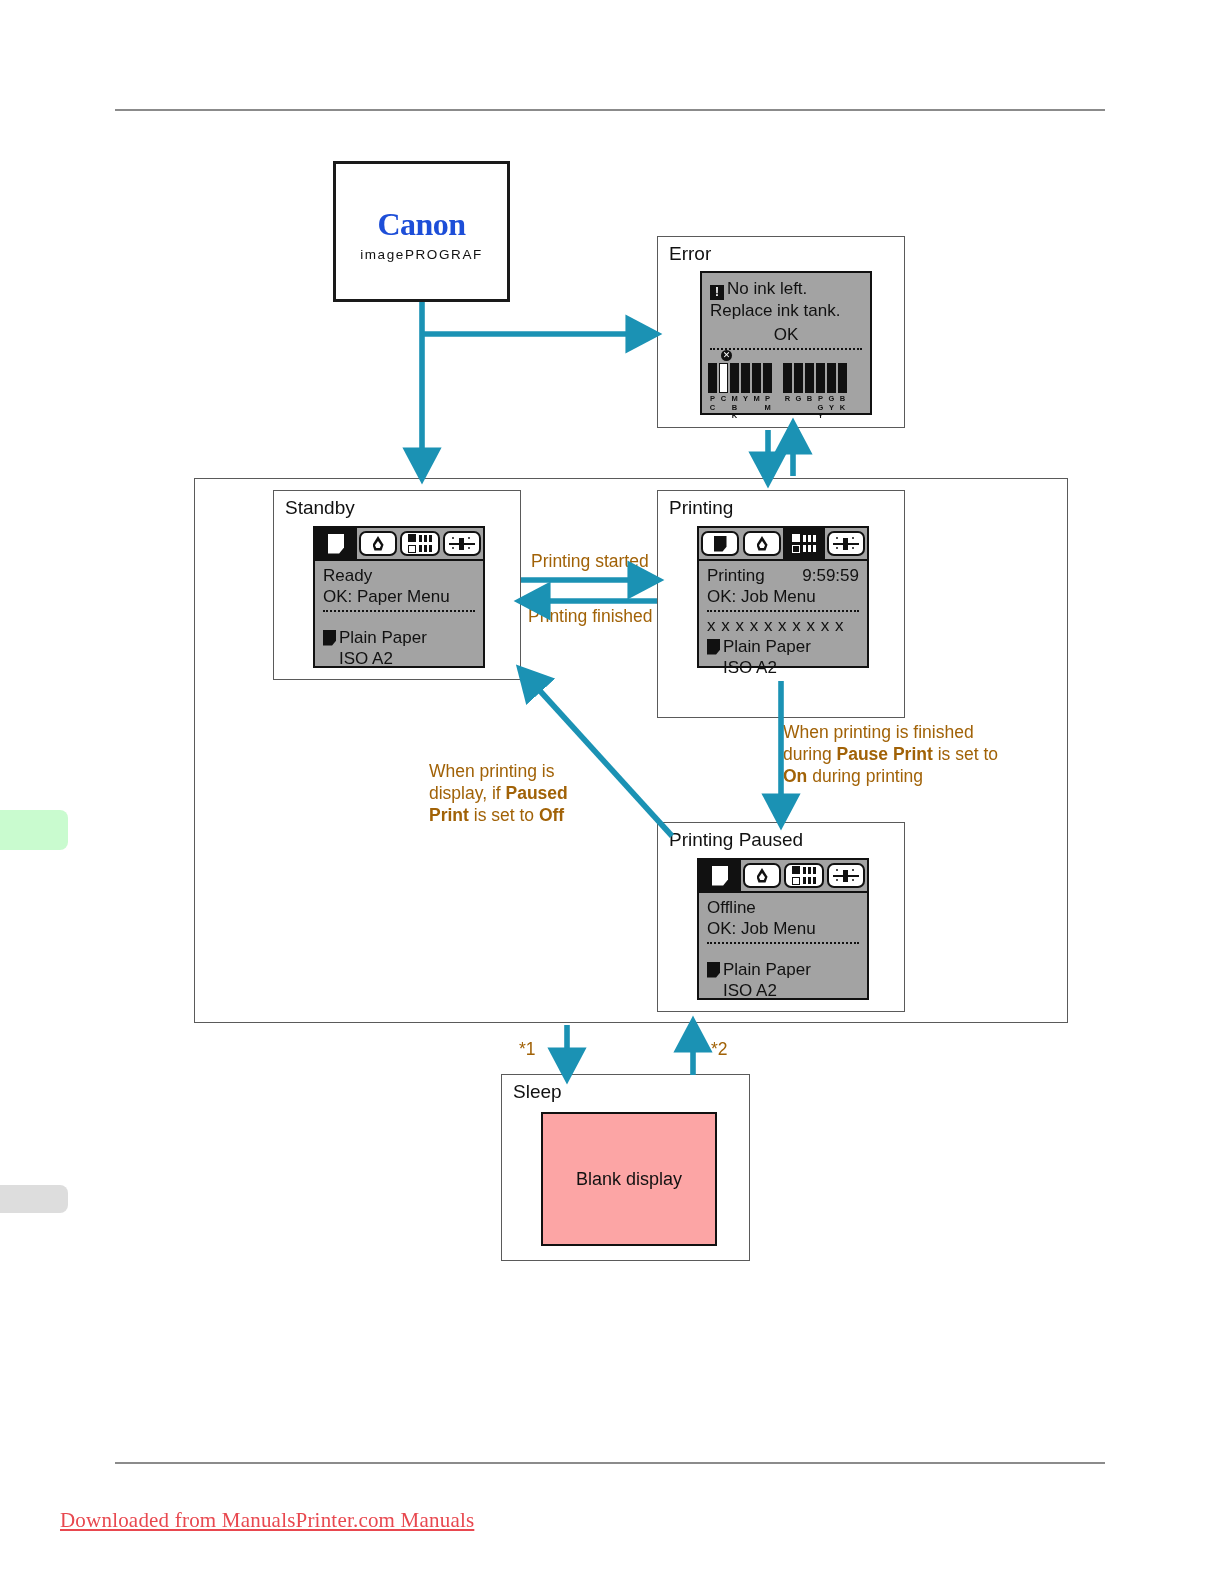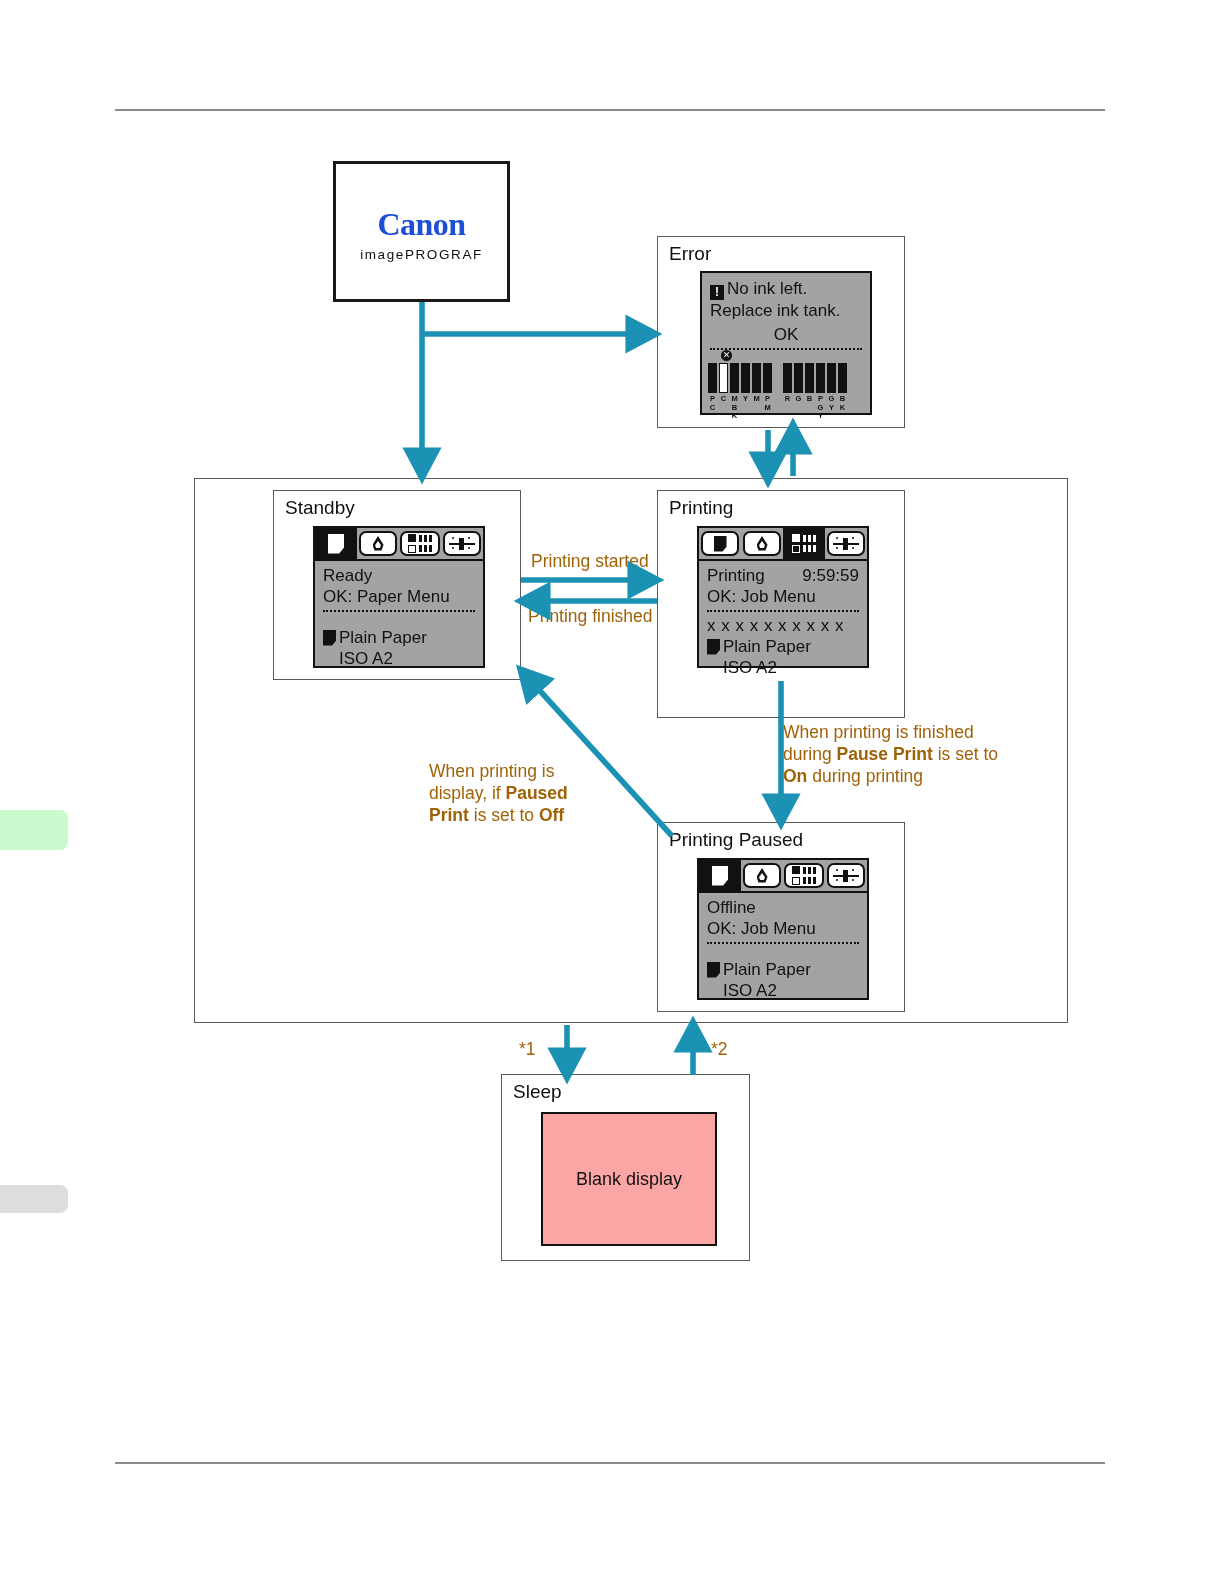--- a/index.html
+++ b/index.html
@@ -109,20 +109,21 @@
 <body>
 
 <div class="page">
 
   <div class="rule top"></div>
   <div class="rule bottom"></div>
 
   <div class="margin-tab green"></div>
   <div class="margin-tab gray"></div>
 
+  <a class="footer-link" href="#">Downloaded from ManualsPrinter.com Manuals</a>
 
   <div class="box thick" id="canon-box">
     <div class="canon-word">Canon</div>
     <div class="canon-sub">imagePROGRAF</div>
   </div>
 
   <div class="state-frame" id="error-frame" style="left:657px;top:236px;width:248px;height:192px;">
     <div class="state-title">Error</div>
     <div class="lcd" style="left:42px;top:34px;width:172px;height:144px;">
       <div class="lcd-body" style="padding-top:5px;">

